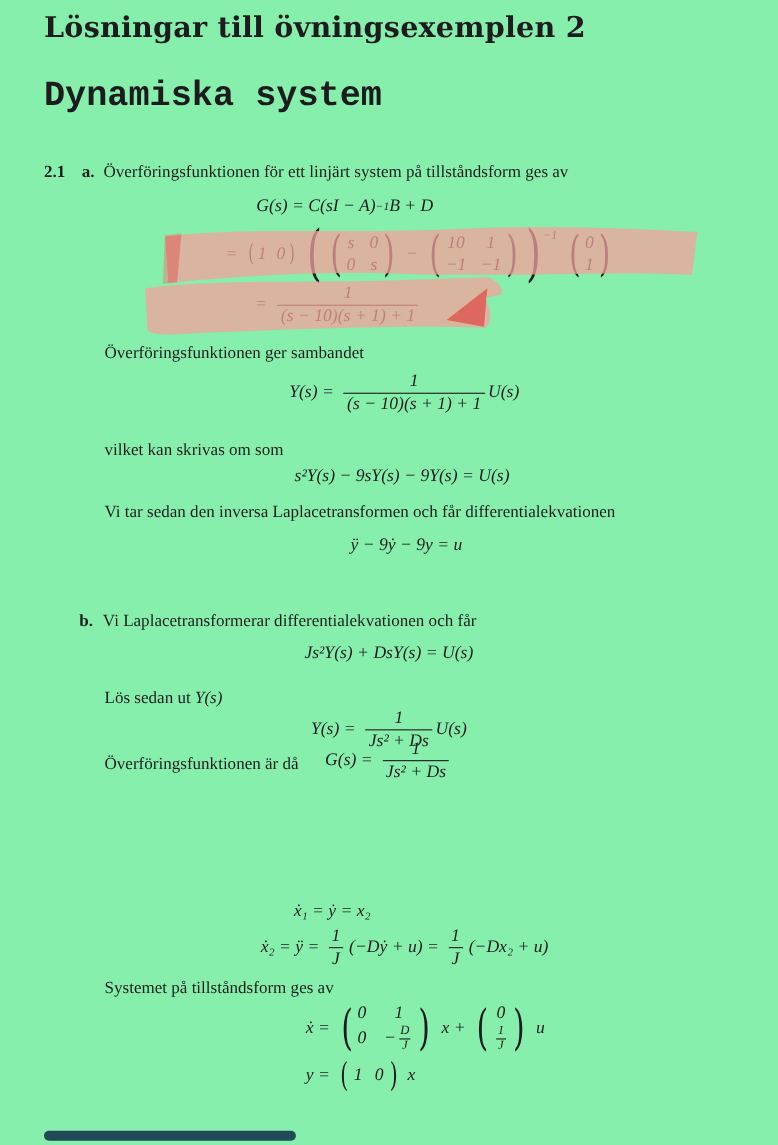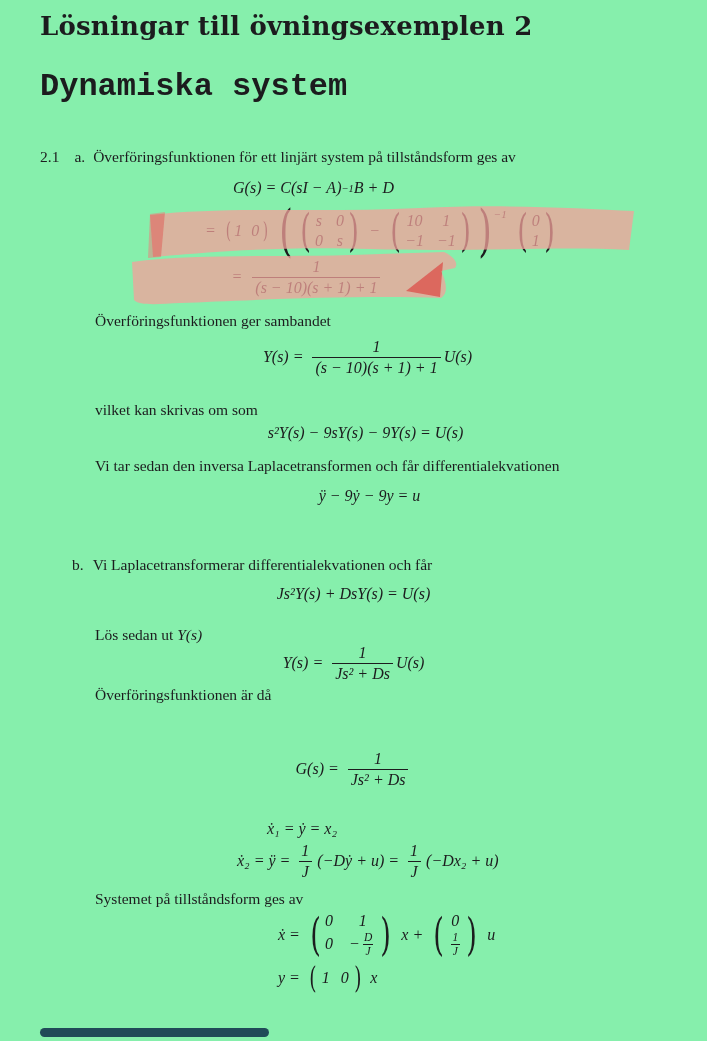--- a/index.html
+++ b/index.html
@@ -2,21 +2,21 @@
 <html><head>
 <meta charset="utf-8">
 <style>
   html,body{margin:0;padding:0;background:#ffffff;}
   .page{position:relative;width:707px;height:1041px;background:#86efac;overflow:hidden;
         font-family:"Liberation Serif","DejaVu Serif",serif;color:#1c1c1e;}
   .abs{position:absolute;}
   .doc-title{font-size:26px;font-weight:bold;font-family:"DejaVu Serif","Liberation Serif",serif;letter-spacing:.2px;}
   .doc-heading{font-size:32px;font-weight:bold;font-family:Liberation Mono, monospace;}
   .body-text{font-size:15.5px;line-height:1.45;}
-  .bold{font-weight:normal;}
+  .bold{font-weight:bold;}
   .it{font-style:italic;}
   
   .eqline{position:absolute;left:0;width:707px;display:flex;justify-content:center;align-items:center;
           font-size:16px;font-style:italic;white-space:nowrap;}
   .eqleft{position:absolute;display:flex;align-items:center;font-size:16px;font-style:italic;white-space:nowrap;}
   .frac{display:inline-flex;flex-direction:column;align-items:center;line-height:1.2;margin:0 3px;vertical-align:middle;}
   .frac .fden{border-top:1.2px solid #1c1c1e;padding:0 3px;}
   .frac .fnum{padding:0 3px;}
   .frac.small{font-size:11.5px;line-height:1.15;margin:0 1px;}
   .frac.small .fden{border-top:1px solid #1c1c1e;padding:0 2px;}
@@ -153,21 +153,21 @@
     <span style="margin-right:6px;">Y(s) =</span>
     <span class="frac">
       <span class="fnum">1</span>
       <span class="fden">Js² + Ds</span>
     </span>
     <span>U(s)</span>
   </div>
 
   <div class="abs body-text" style="left:95px;top:684px;">Överföringsfunktionen är då</div>
 
-  <div class="eqline" style="top:746px;height:46px;text-align:right;">
+  <div class="eqline" style="top:668px;height:46px;text-align:right;">
     <span style="margin-right:6px;">G(s) =</span>
     <span class="frac">
       <span class="fnum">1</span>
       <span class="fden">Js² + Ds</span>
     </span>
   </div>
 
 
   <div class="eqleft" style="left:237px;top:817px;height:24px;margin-left:30px;">
     <span>ẋ₁ = ẏ = x₂</span>

